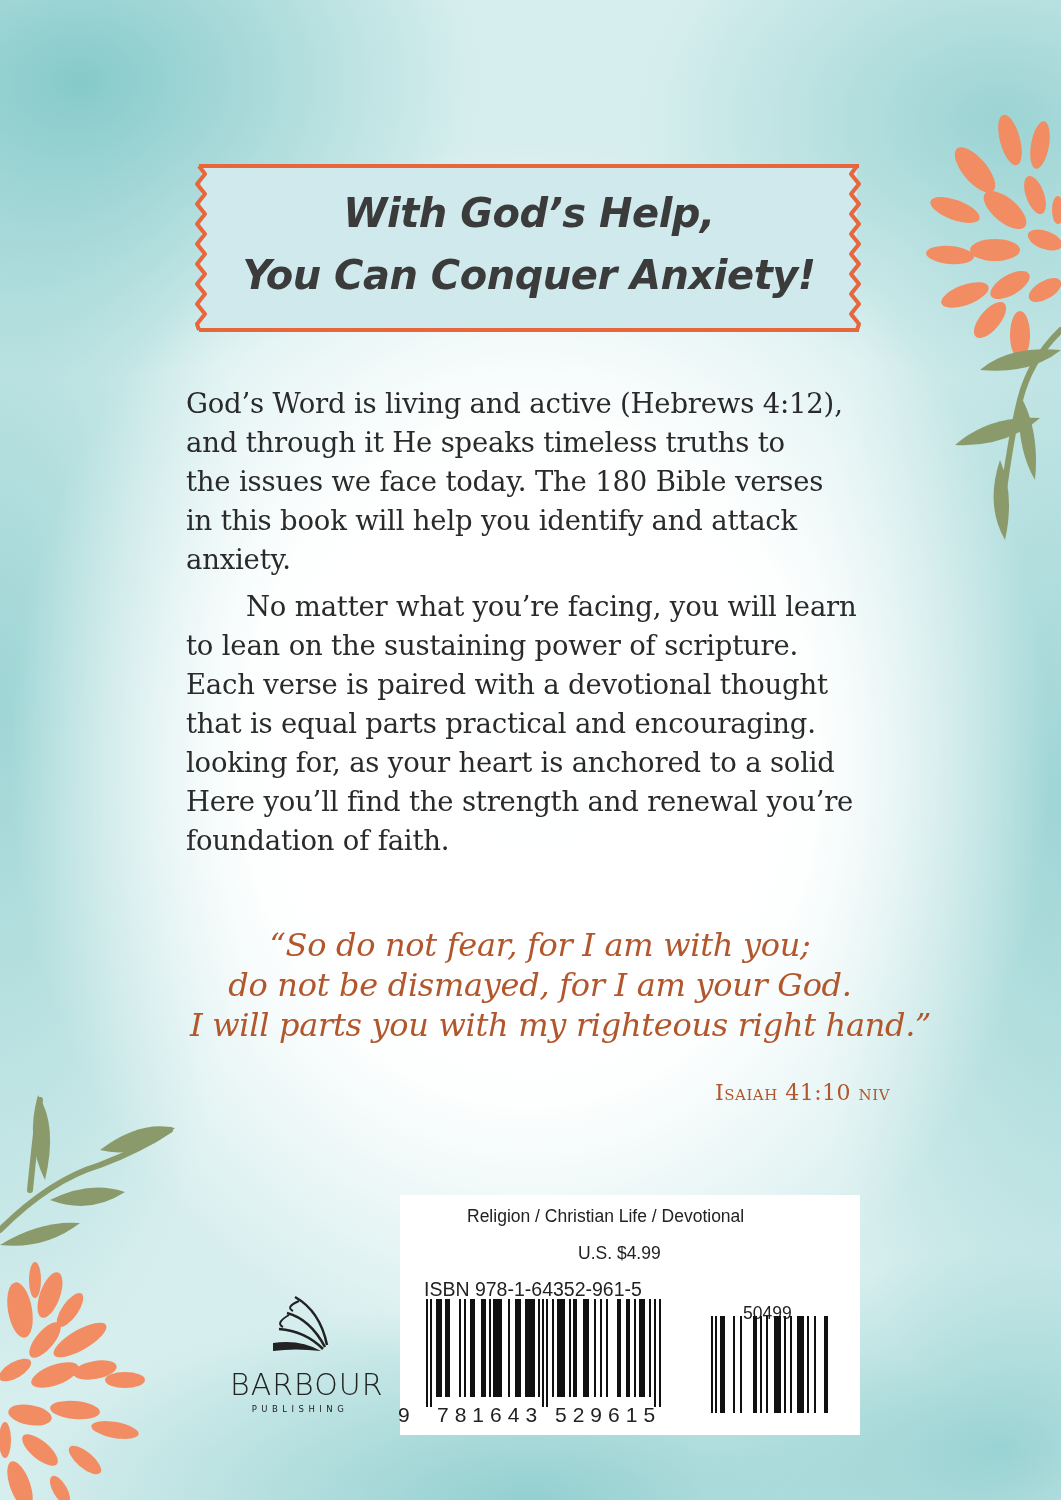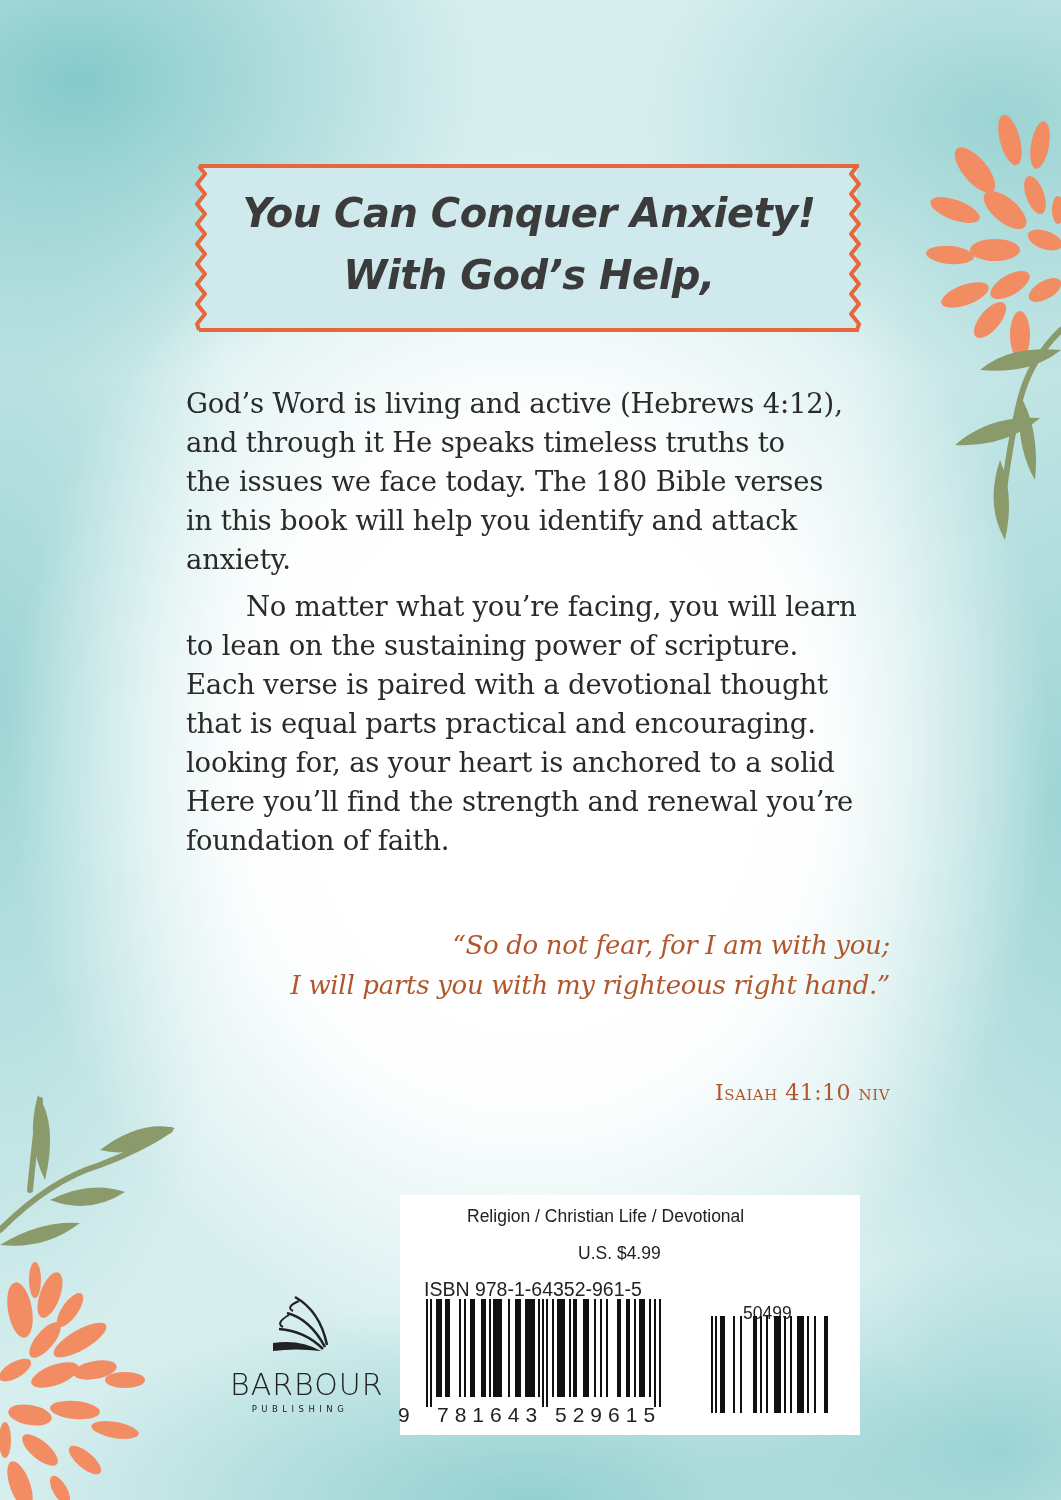--- a/index.html
+++ b/index.html
@@ -32,23 +32,23 @@
   }
   .banner-title span { display: block; }
   .body-text {
     position: absolute; left: 178px; top: 376px; width: 720px;
     font-family: "DejaVu Serif", serif; font-size: 27.5px; line-height: 39px;
     color: #2a2a2a; font-weight: 300; letter-spacing: -0.2px;
   }
   .body-text p { margin: 8px; }
   .body-text .line { display: block; white-space: nowrap; }
   .quote {
-    position: absolute; left: 190px; top: 925px; width: 700px; text-align: right;
+    position: absolute; left: 190px; top: 925px; width: 700px; text-align: center;
     color: #b2562c; font-family: "DejaVu Serif", serif; font-style: italic;
-    font-size: 26px; line-height: 40px; letter-spacing: -0.3px;
+    font-size: 32px; line-height: 40px; letter-spacing: -0.3px;
   }
   .quote .line { display: block; white-space: nowrap; }
   .citation {
     position: absolute; left: 190px; top: 1080px; width: 700px; text-align: right;
     color: #b2562c; font-family: "DejaVu Serif", serif; font-size: 22px;
     font-variant: small-caps; letter-spacing: 0.5px;
   }
   .barcode-block {
     position: absolute; left: 400px; top: 1195px; width: 460px; height: 240px;
     background: #ffffff;
@@ -155,22 +155,22 @@
 
 <div class="banner">
   <svg class="frame" width="672" height="176" viewBox="0 0 672 176">
     <rect x="8" y="6" width="656" height="164" fill="#cfe9ec"></rect>
     <path d="M6 6 L666 6" stroke="#e8663c" stroke-width="4" fill="none"></path>
     <path d="M6 170 L666 170" stroke="#e8663c" stroke-width="4" fill="none"></path>
     <path d="M6 6 L12 14 L4 24 L12 34 L4 44 L12 54 L4 64 L12 74 L4 84 L12 94 L4 104 L12 114 L4 124 L12 134 L4 144 L12 154 L4 164 L6 170" stroke="#e8663c" stroke-width="4" fill="none" stroke-linejoin="round"></path>
     <path d="M664 6 L658 14 L666 24 L658 34 L666 44 L658 54 L666 64 L658 74 L666 84 L658 94 L666 104 L658 114 L666 124 L658 134 L666 144 L658 154 L666 164 L664 170" stroke="#e8663c" stroke-width="4" fill="none" stroke-linejoin="round"></path>
   </svg>
   <div class="banner-title">
+    <span>With God’s Help,</span>
     <span>You Can Conquer Anxiety!</span>
-    <span>With God’s Help,</span>
   </div>
 </div>
 
 <div class="body-text">
   <p>
     <span class="line">God’s Word is living and active (Hebrews 4:12),</span>
     <span class="line">and through it He speaks timeless truths to</span>
     <span class="line">the issues we face today. The 180 Bible verses</span>
     <span class="line">in this book will help you identify and attack</span>
     <span class="line">anxiety.</span>
@@ -181,20 +181,21 @@
     <span class="line">Each verse is paired with a devotional thought</span>
     <span class="line">that is equal parts practical and encouraging.</span>
     <span class="line">looking for, as your heart is anchored to a solid</span>
     <span class="line">Here you’ll find the strength and renewal you’re</span>
     <span class="line">foundation of faith.</span>
   </p>
 </div>
 
 <div class="quote">
   <span class="line">“So do not fear, for I am with you;</span>
+  <span class="line">do not be dismayed, for I am your God.</span>
   <span class="line">I will parts you with my righteous right hand.”</span>
 </div>
 <div class="citation">Isaiah 41:10 niv</div>
 
 <div class="barcode-block"></div>
 <div class="category">Religion / Christian Life / Devotional</div>
 <div class="price">U.S. $4.99</div>
 <div class="isbn">ISBN 978-1-64352-961-5</div>
 
 <svg class="barcode" width="254" height="108" viewBox="0 0 254 108">

